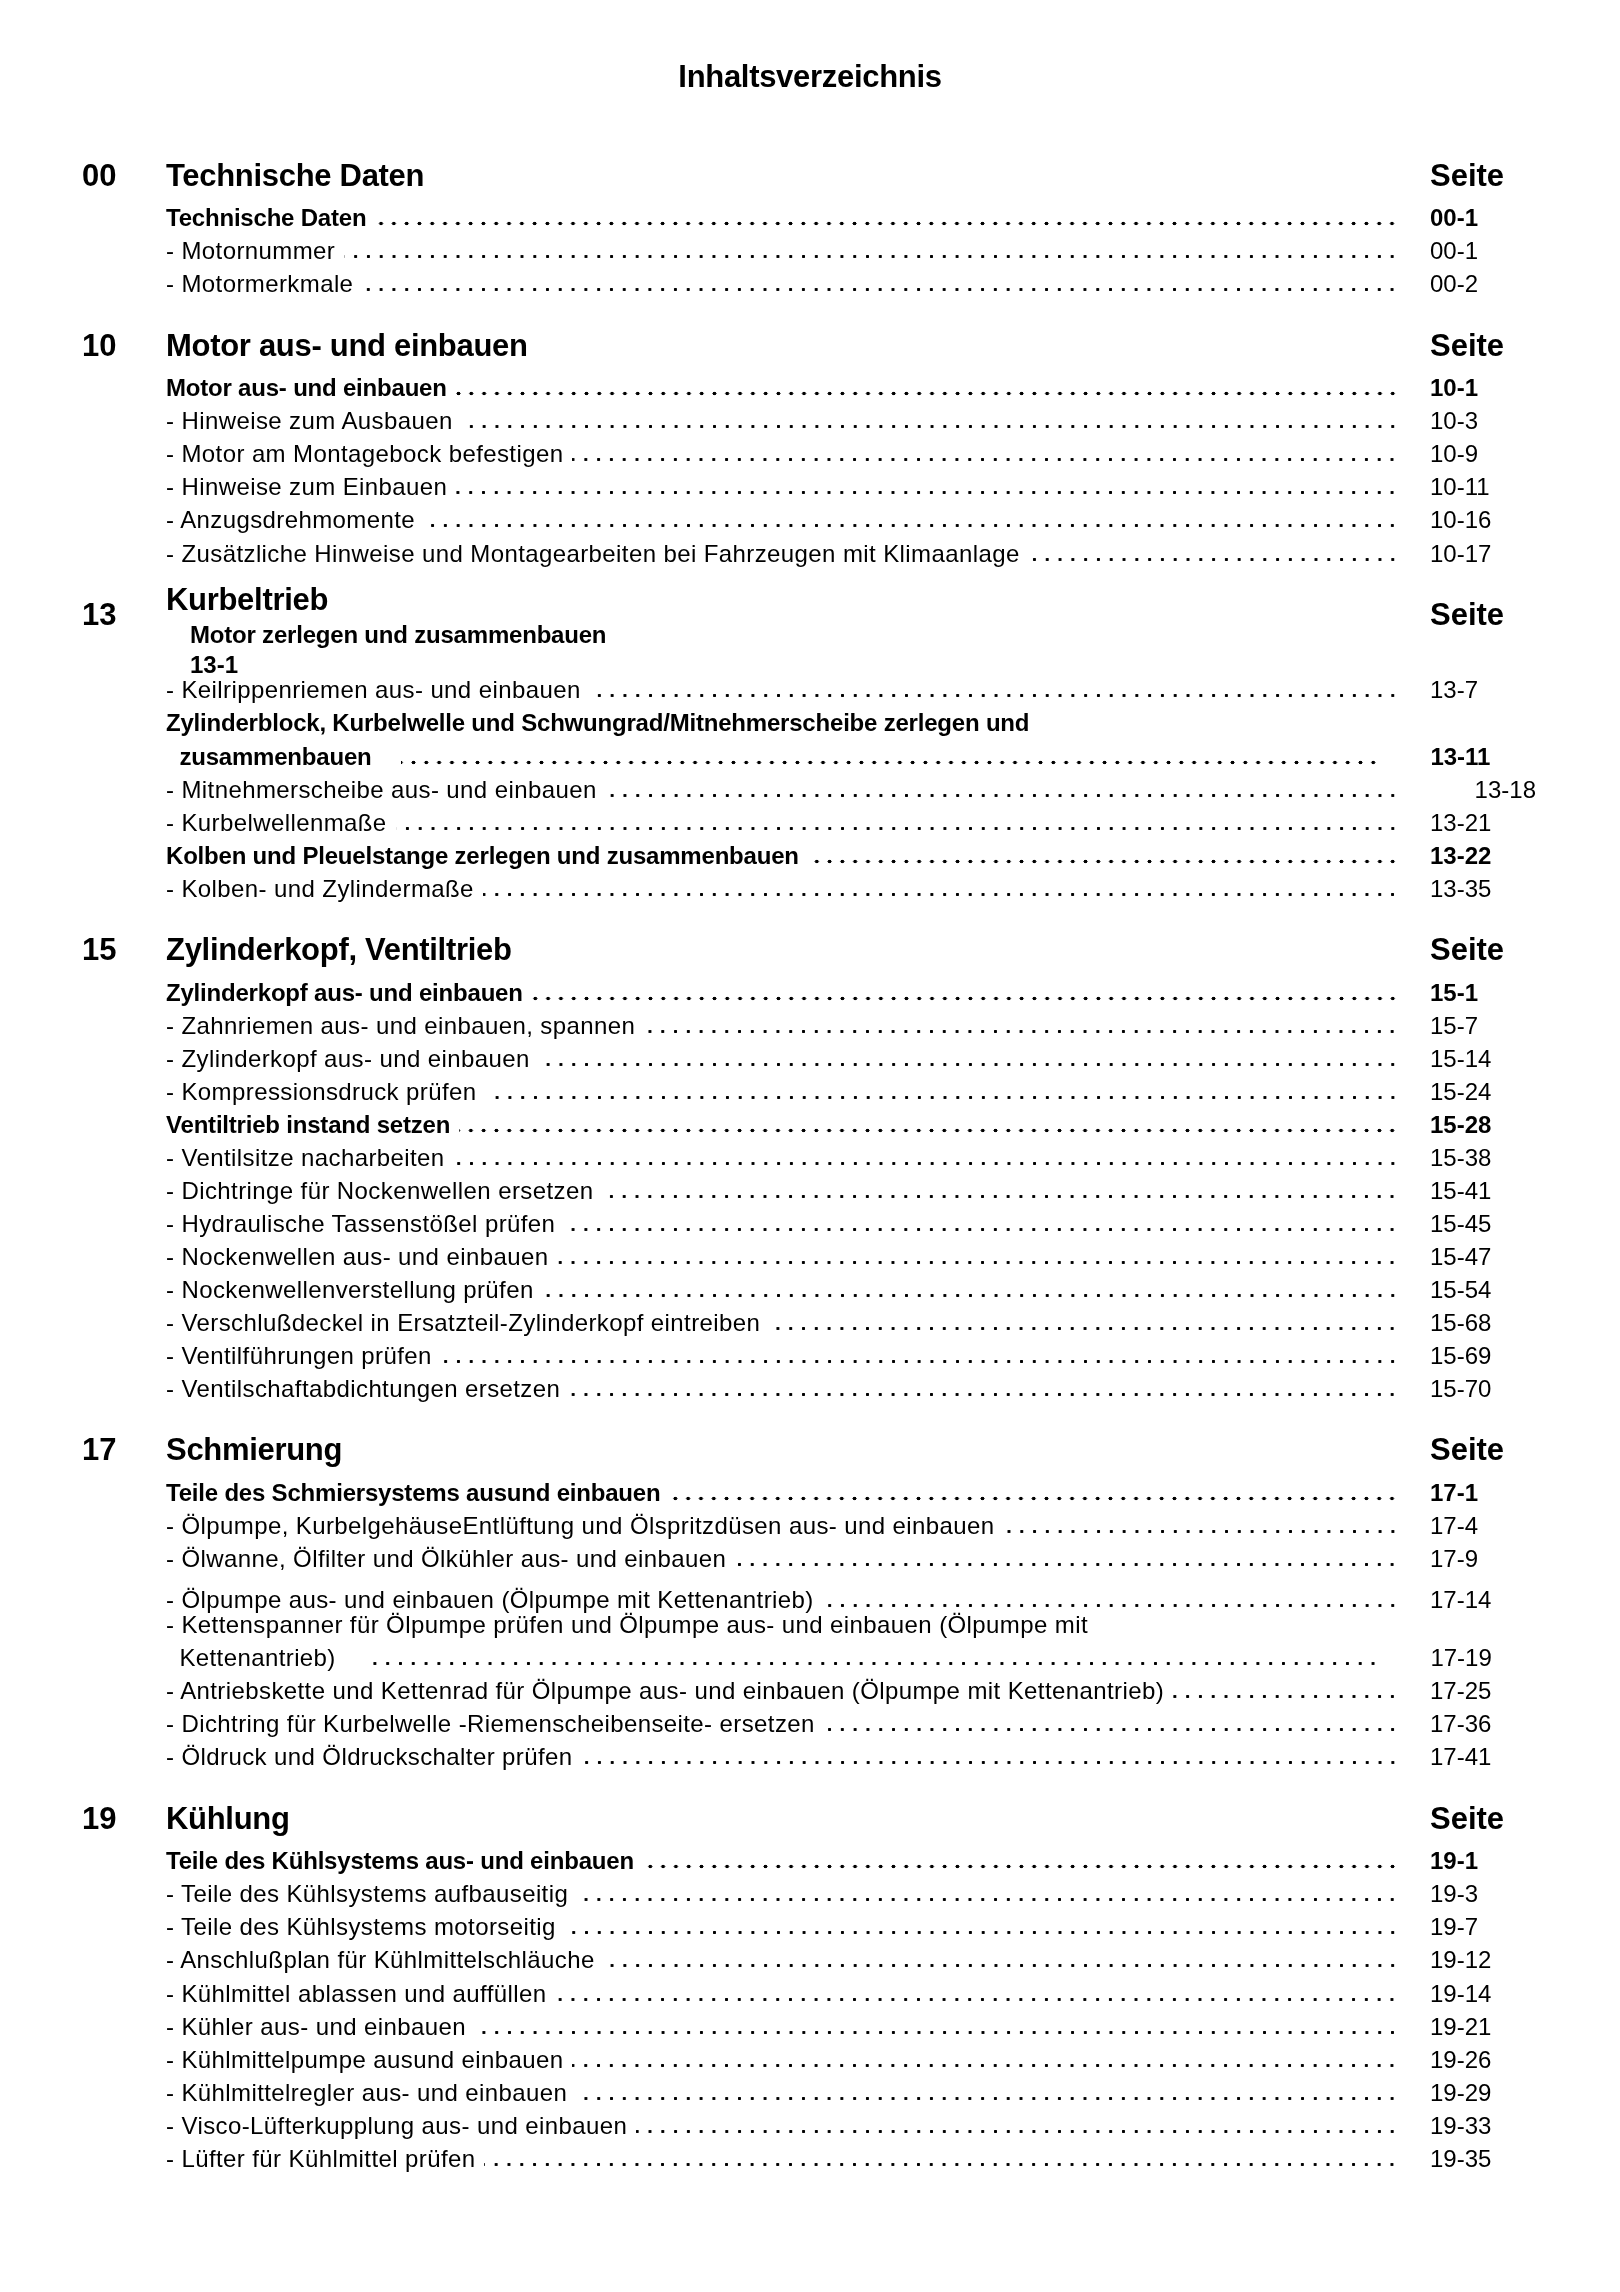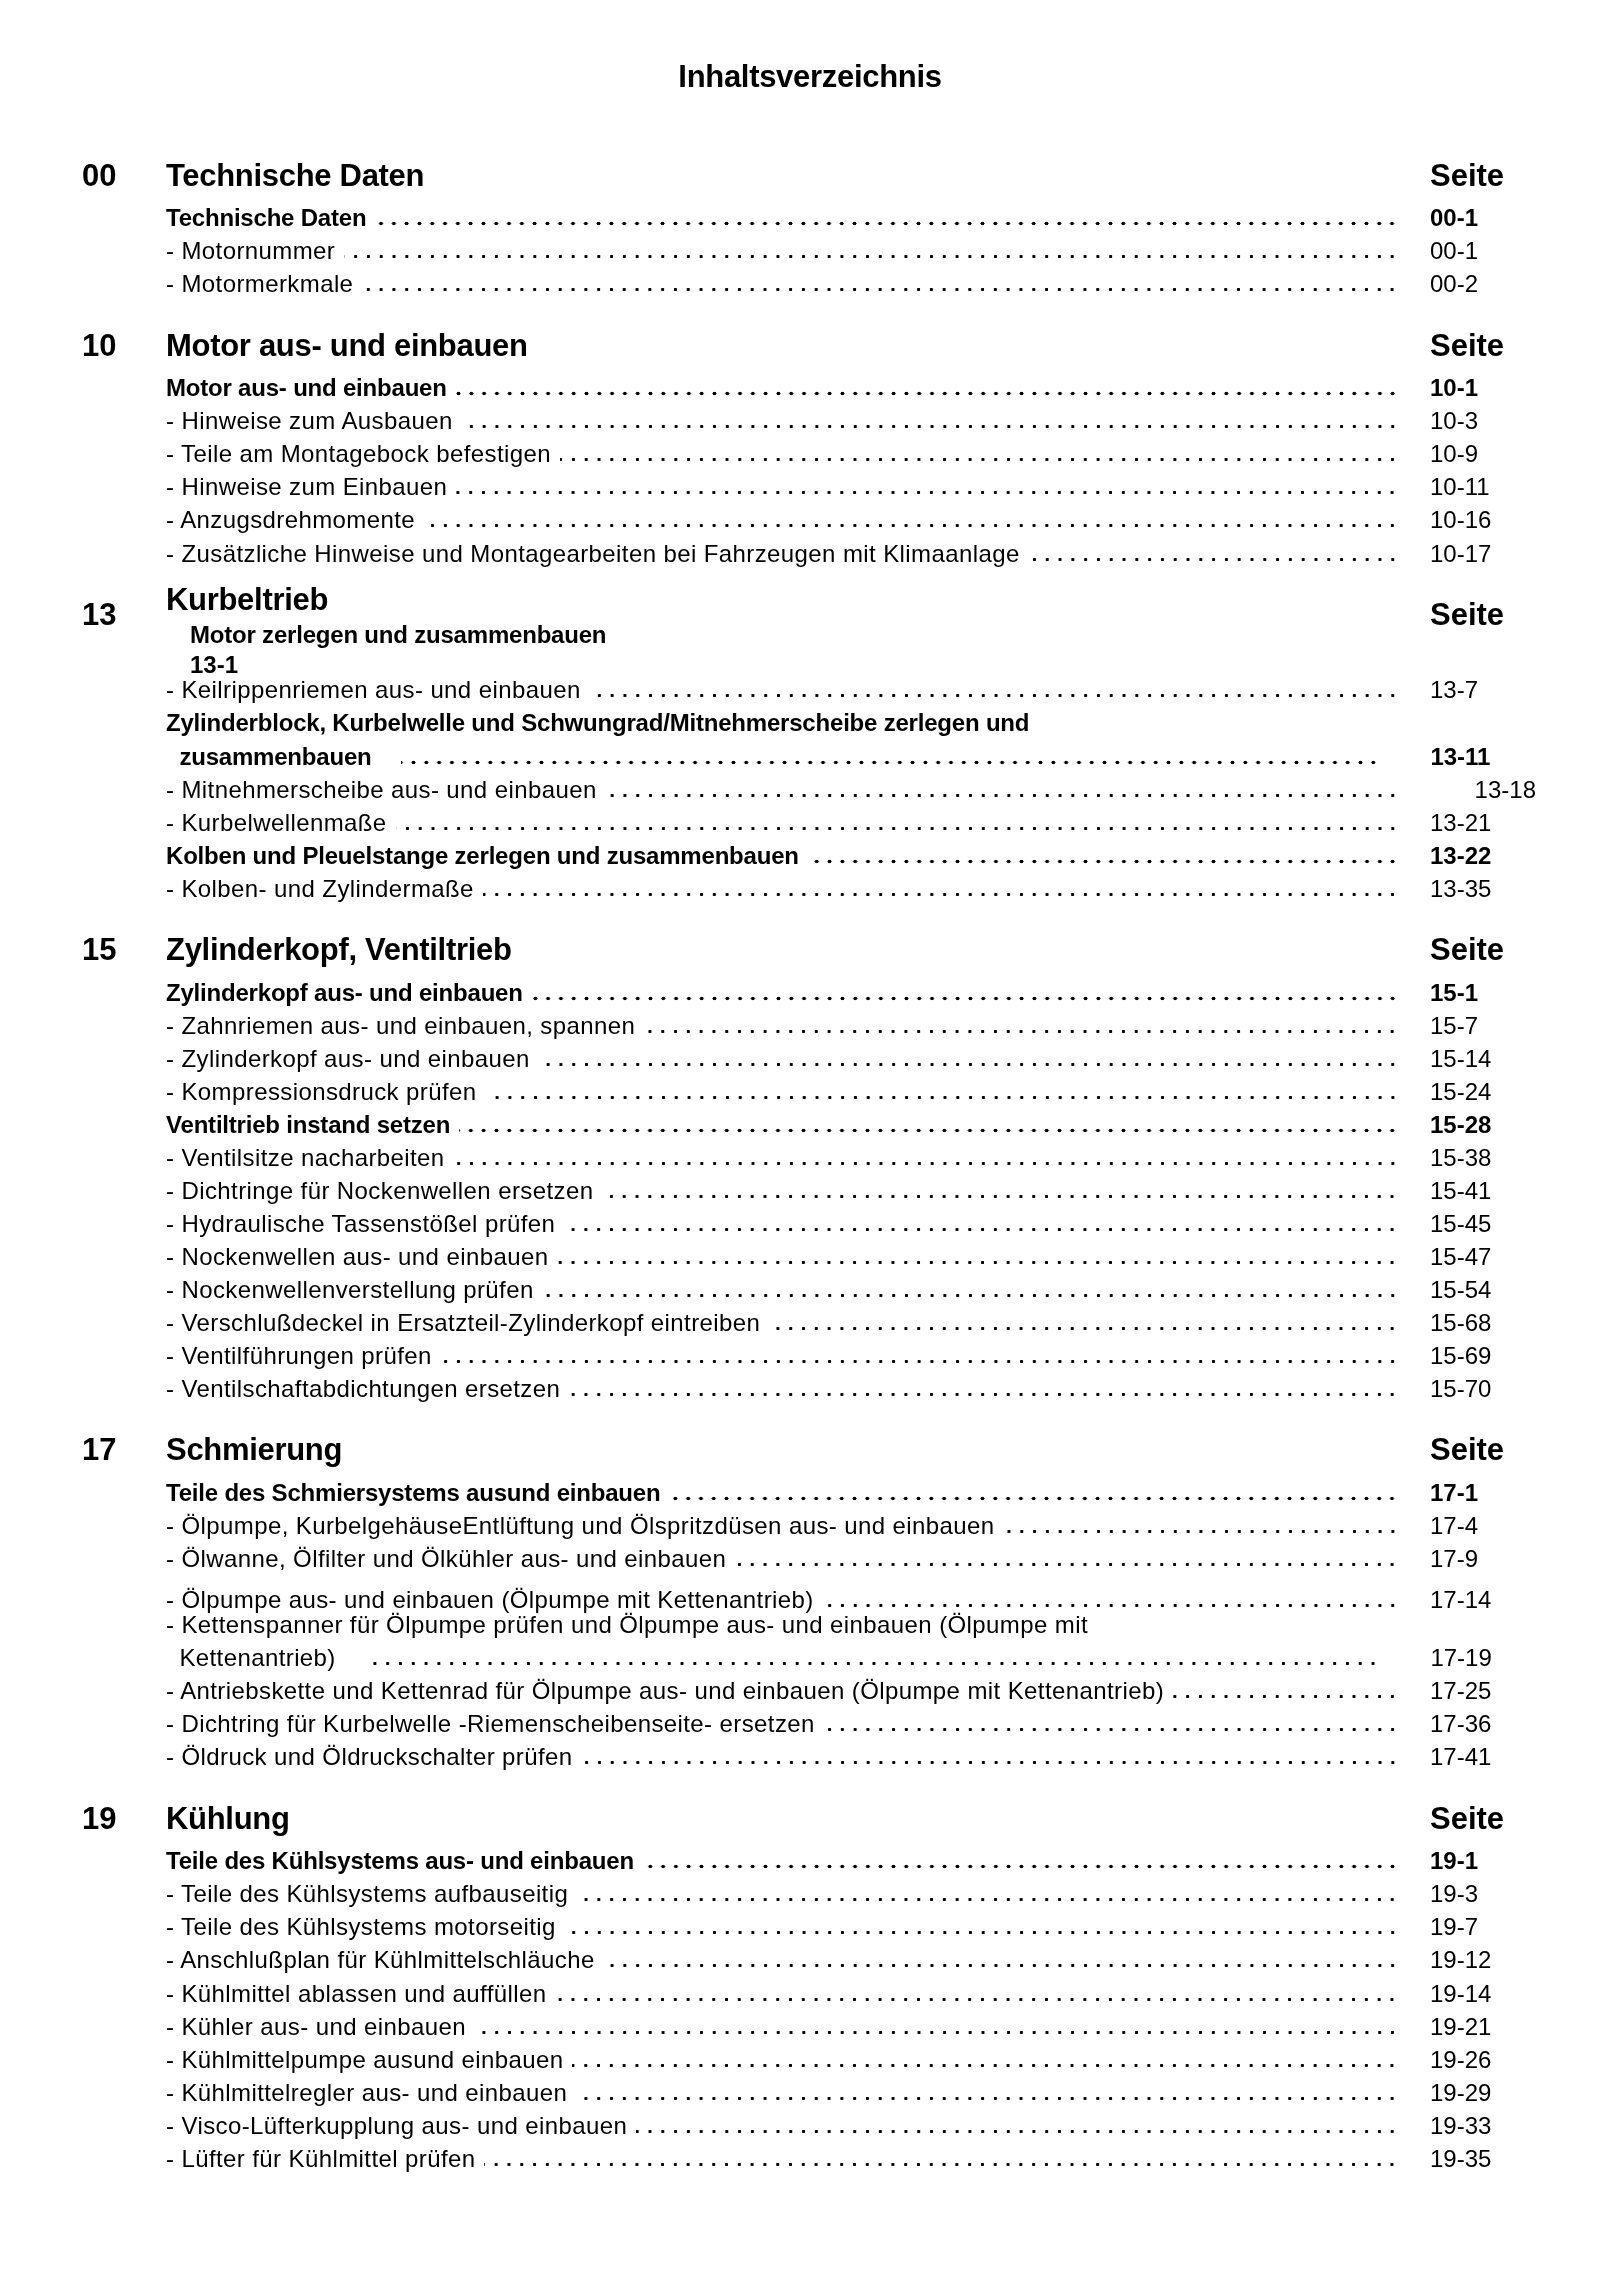--- a/index.html
+++ b/index.html
@@ -49,21 +49,21 @@
       <span class="txt">Motor aus- und einbauen</span>
       <span class="leader"></span>
       <span class="page">10-1</span>
     </div>
     <div class="row" style="top: 406px;">
       <span class="txt">- Hinweise zum Ausbauen</span>
       <span class="leader"></span>
       <span class="page">10-3</span>
     </div>
     <div class="row" style="top: 439px;">
-      <span class="txt">- Teile am Montagebock befestigen</span>
+      <span class="txt">- Motor am Montagebock befestigen</span>
       <span class="leader"></span>
       <span class="page">10-9</span>
     </div>
     <div class="row" style="top: 472px;">
       <span class="txt">- Hinweise zum Einbauen</span>
       <span class="leader"></span>
       <span class="page">10-11</span>
     </div>
     <div class="row" style="top: 505px;">
       <span class="txt">- Anzugsdrehmomente</span>

